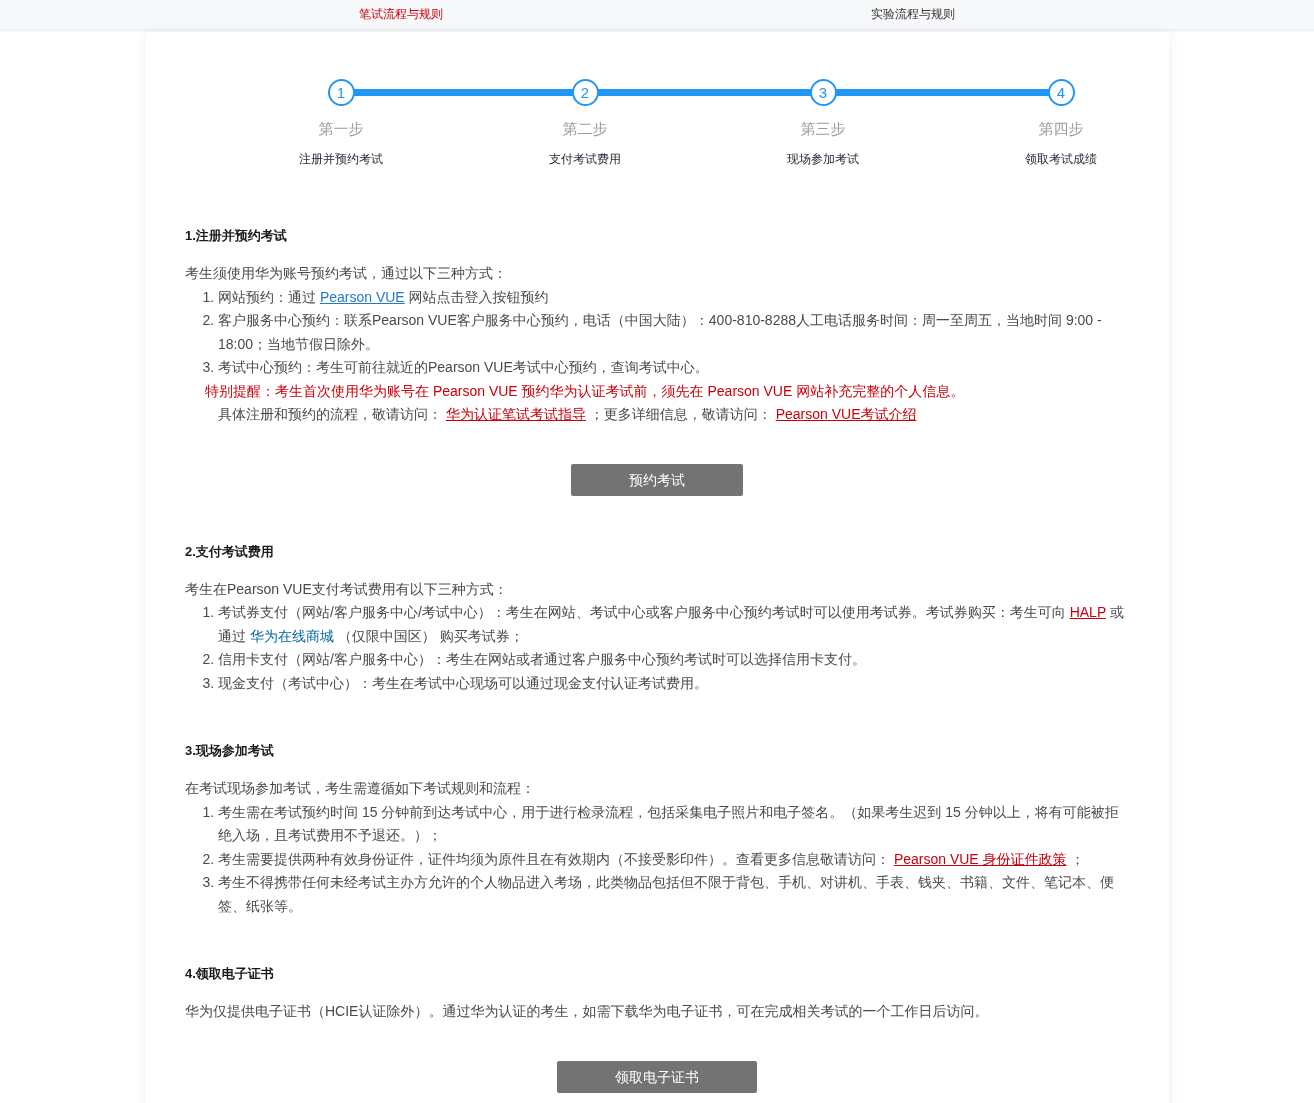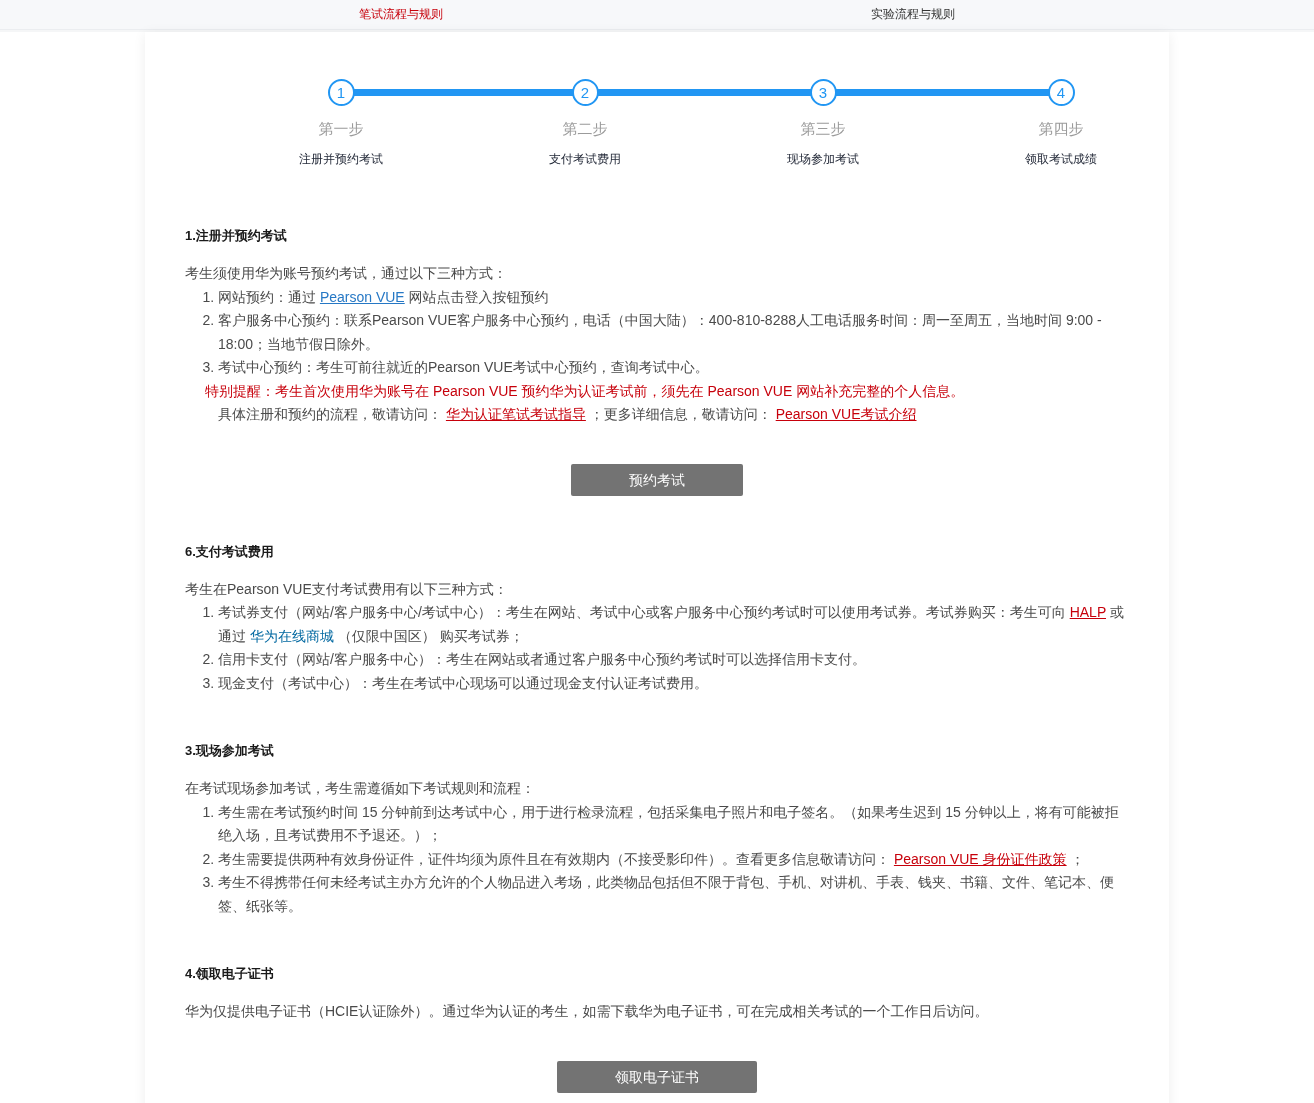--- a/index.html
+++ b/index.html
@@ -128,21 +128,21 @@
       <li><span>考试中心预约：考生可前往就近的Pearson VUE考试中心预约，查询考试中心。</span></li>
     </ol>
     <p class="notice-line">特别提醒：考生首次使用华为账号在 Pearson VUE 预约华为认证考试前，须先在 Pearson VUE 网站补充完整的个人信息。</p>
     <p class="followup-line"><span>具体注册和预约的流程，敬请访问： </span><a class="link-red">华为认证笔试考试指导</a><span> ；更多详细信息，敬请访问： </span><a class="link-red">Pearson VUE考试介绍</a></p>
     <div class="btn-row">
       <button class="btn btn-book">预约考试</button>
     </div>
   </section>
 
   <section>
-    <h2 class="sec-heading">6.支付考试费用</h2>
+    <h2 class="sec-heading">2.支付考试费用</h2>
     <p class="intro">考生在Pearson VUE支付考试费用有以下三种方式：</p>
     <ol class="rule-list">
       <li><span>考试券支付（网站/客户服务中心/考试中心）：考生在网站、考试中心或客户服务中心预约考试时可以使用考试券。考试券购买：考生可向 </span><a class="link-red">HALP</a><span> 或通过 </span><a class="link-red-plain">华为在线商城</a><span> （仅限中国区） 购买考试券；</span></li>
       <li><span>信用卡支付（网站/客户服务中心）：考生在网站或者通过客户服务中心预约考试时可以选择信用卡支付。</span></li>
       <li><span>现金支付（考试中心）：考生在考试中心现场可以通过现金支付认证考试费用。</span></li>
     </ol>
   </section>
 
   <section>
     <h2 class="sec-heading">3.现场参加考试</h2>

